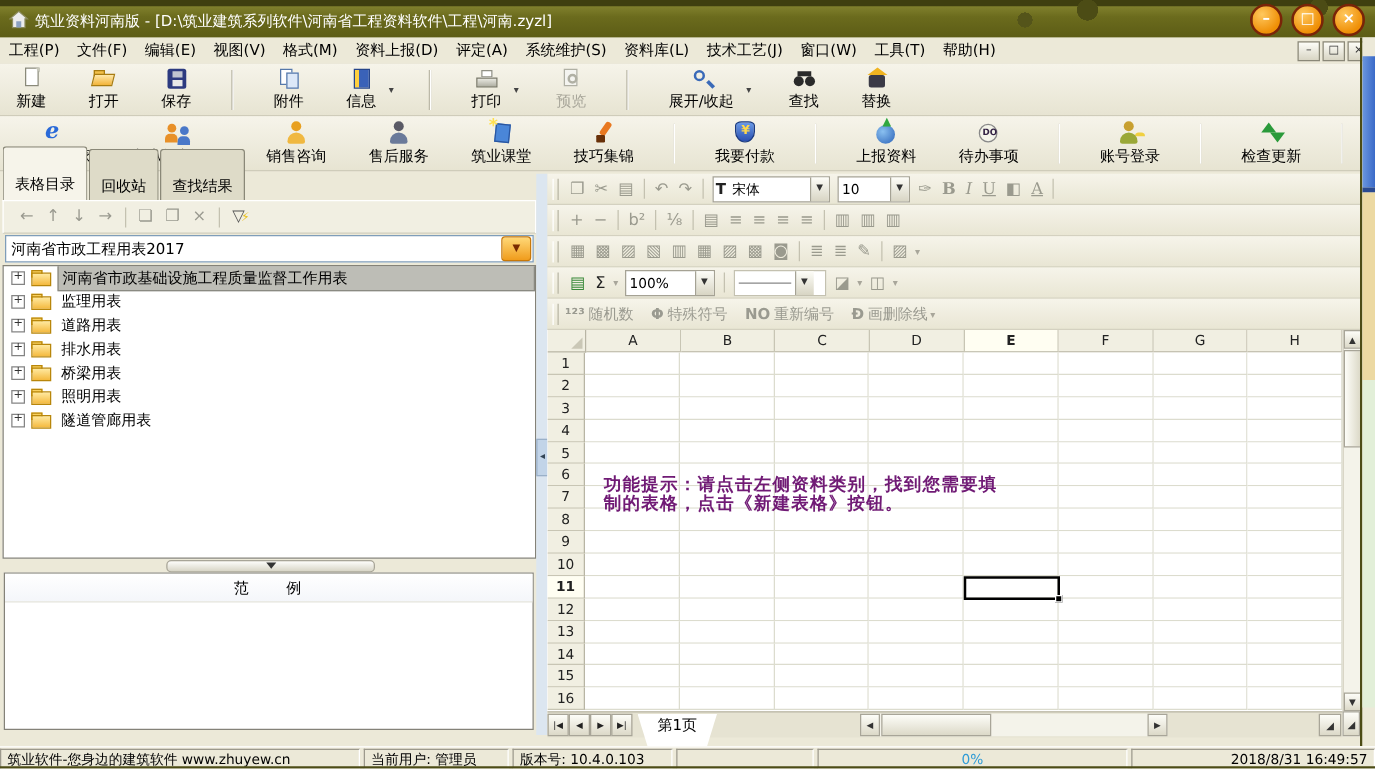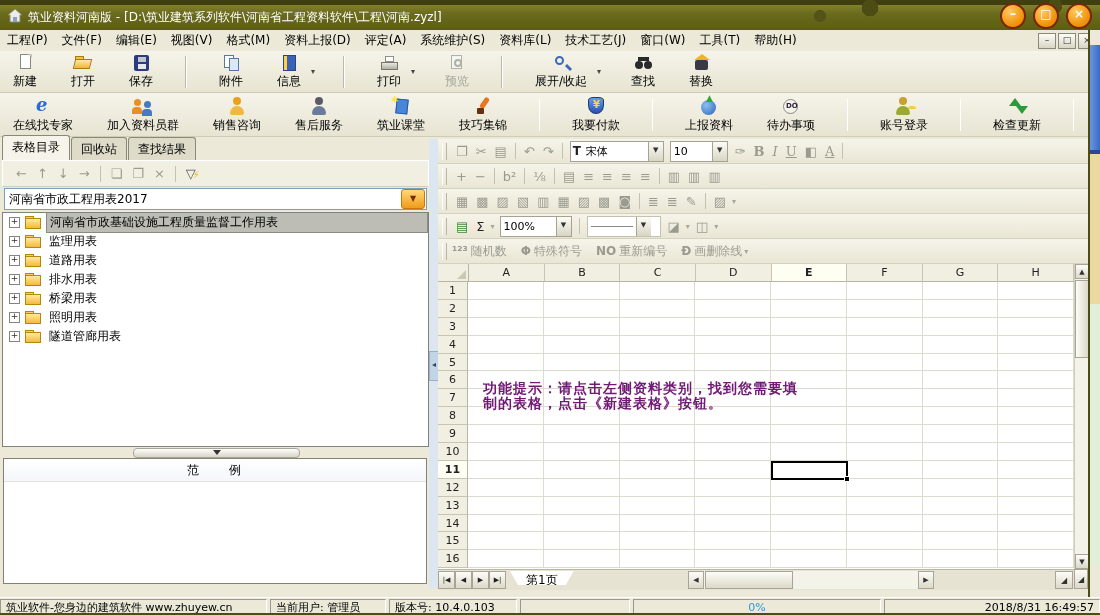--- a/index.html
+++ b/index.html
@@ -87,21 +87,21 @@
   .todo-icon::after{content:"DO";left:7px;top:6px;font-size:7px;font-weight:bold;color:#324;}
   .login-icon::before{content:"";left:7px;top:1px;width:8px;height:8px;border-radius:50%;background:#c8a030;}
   .login-icon::after{content:"";left:4px;top:10px;width:14px;height:9px;border-radius:7px 7px 2px 2px;background:#9aa838;box-shadow:9px -3px 0 -3px #f0d040;}
   .update-icon::before{content:"";left:4px;top:2px;border-left:6px solid transparent;border-right:6px solid transparent;border-bottom:8px solid #2a9a3a;}
   .update-icon::after{content:"";left:11px;top:10px;border-left:6px solid transparent;border-right:6px solid transparent;border-top:8px solid #2a9a3a;}
   .exit-icon::before{content:"";left:4px;top:1px;width:16px;height:16px;border-radius:50%;border:1px solid #8a1000;
     background:radial-gradient(circle at 35% 30%,#f86a50,#c81800);}
   .exit-icon::after{content:"×";left:10px;top:0px;color:#fff;font-weight:bold;font-size:13px;}
   
   #ltabs{position:absolute;left:2px;top:139px;height:21px;display:flex;align-items:flex-end;z-index:2;}
-  .ltab{padding:3px 9px 2px 9px;border:1px solid #8a8878;border-bottom:none;background:#dedbc8;
+  .ltab{padding:21px 9px 2px 9px;border:1px solid #8a8878;border-bottom:none;background:#dedbc8;
     border-radius:3px 3px 0 0;margin-right:1px;white-space:nowrap;}
   .ltab.active{background:#f6f4ea;padding-bottom:4px;}
   #tree-toolbar{position:absolute;left:2px;top:160px;width:427px;height:27px;background:#f1efe2;
     border:1px solid #fff;border-bottom:1px solid #d0cdbc;display:flex;align-items:center;padding-left:8px;box-sizing:border-box;}
   .ttbtn{color:#9a9a90;font-size:13px;padding:0 5px;}
   .ttbtn.hot{color:#555;}
   .ttbtn.hot::after{content:"⚡";color:#e8c020;font-size:10px;margin-left:-3px;}
   .vsep{width:1px;height:16px;background:#c4c1b0;margin:0 5px;}
   #combo-row{position:absolute;left:4px;top:188px;width:423px;height:22px;background:#fff;
     border:1px solid #7f9db9;display:flex;align-items:center;box-sizing:border-box;}
@@ -175,21 +175,21 @@
   .sbtn{background:linear-gradient(#fdfdf8,#dcd9c8);border:1px solid #a8a598;color:#333;
     display:flex;align-items:center;justify-content:center;font-size:7px;box-sizing:border-box;}
   #vscroll{position:absolute;left:636px;top:0;width:14px;height:305px;background:#f4f3ea;border-left:1px solid #d0cdbc;}
   #vs-up{position:absolute;left:0;top:0;width:14px;height:15px;}
   #vs-thumb{position:absolute;left:0;top:16px;width:14px;height:78px;background:linear-gradient(90deg,#fdfdf8,#dcd9c8);border:1px solid #a8a598;box-sizing:border-box;}
   #vs-down{position:absolute;left:0;bottom:0;width:14px;height:15px;}
   #tabrow{position:absolute;left:0;top:305px;width:636px;height:20px;background:#e6e3d2;border-top:1px solid #b8b5a4;}
   .navwrap{position:absolute;left:0;top:1px;display:flex;}
   .navbtn{width:17px;height:18px;background:linear-gradient(#fdfdf8,#dcd9c8);border:1px solid #a8a598;
     font-size:7px;display:flex;align-items:center;justify-content:center;color:#222;box-sizing:border-box;}
-  #sheettab{position:absolute;left:72px;top:1px;height:14px;padding:0 16px;background:#fff;
+  #sheettab{position:absolute;left:72px;top:1px;height:26px;padding:0 16px;background:#fff;
     clip-path:polygon(0 0,100% 0,calc(100% - 8px) 100%,8px 100%);line-height:18px;font-size:12px;}
   #hs-track{position:absolute;left:250px;top:1px;width:246px;height:18px;background:#f4f3ea;}
   #hs-left{position:absolute;left:0;top:0;width:16px;height:18px;}
   #hs-thumb{position:absolute;left:17px;top:0;width:88px;height:18px;background:linear-gradient(#fdfdf8,#dcd9c8);border:1px solid #a8a598;box-sizing:border-box;}
   #hs-right{position:absolute;right:0;top:0;width:16px;height:18px;}
   #sheet-corner{position:absolute;left:617px;top:1px;width:18px;height:18px;font-size:8px;}
   #vcorner{position:absolute;left:636px;top:305px;width:14px;height:20px;font-size:8px;}
   
   #rborder{position:absolute;left:1088px;top:30px;width:2px;height:567px;background:#4c4c16;}
   .strips{position:absolute;left:1090px;top:30px;width:10px;height:567px;background:#ece9d8;}
@@ -804,21 +804,21 @@
 
   <div id="rborder" data-name="window-right-border"></div>
   <div class="strips" data-name="background-window-strip">
     <div class="strip-blue" data-name="background-strip-blue"></div>
     <div class="strip-line" data-name="background-strip-line"></div>
     <div class="strip-cream" data-name="background-strip-cream"></div>
     <div class="strip-green" data-name="background-strip-green"></div>
   </div>
 
   <div id="statusbar" data-name="status-bar">
-    <span class="seg" style="width:267px" data-name="status-brand">筑业软件-您身边的建筑软件 www.zhuyew.cn</span>
+    <span class="seg" style="width:288px" data-name="status-brand">筑业软件-您身边的建筑软件 www.zhuyew.cn</span>
     <span class="seg" style="width:116px" data-name="status-current-user">当前用户: 管理员</span>
     <span class="seg" style="width:128px" data-name="status-version">版本号: 10.4.0.103</span>
     <span class="seg" style="width:110px" data-name="status-empty"></span>
     <span class="seg" id="seg-progress" style="width: 248px; color: rgb(46, 155, 214);" data-name="status-progress">0%</span>
     <span class="seg" id="seg-time" data-name="status-datetime">2018/8/31 16:49:57</span>
   </div>
   <div class="bottom-edge" data-name="window-bottom-border"></div>
 </div>
 
 </body></html>

